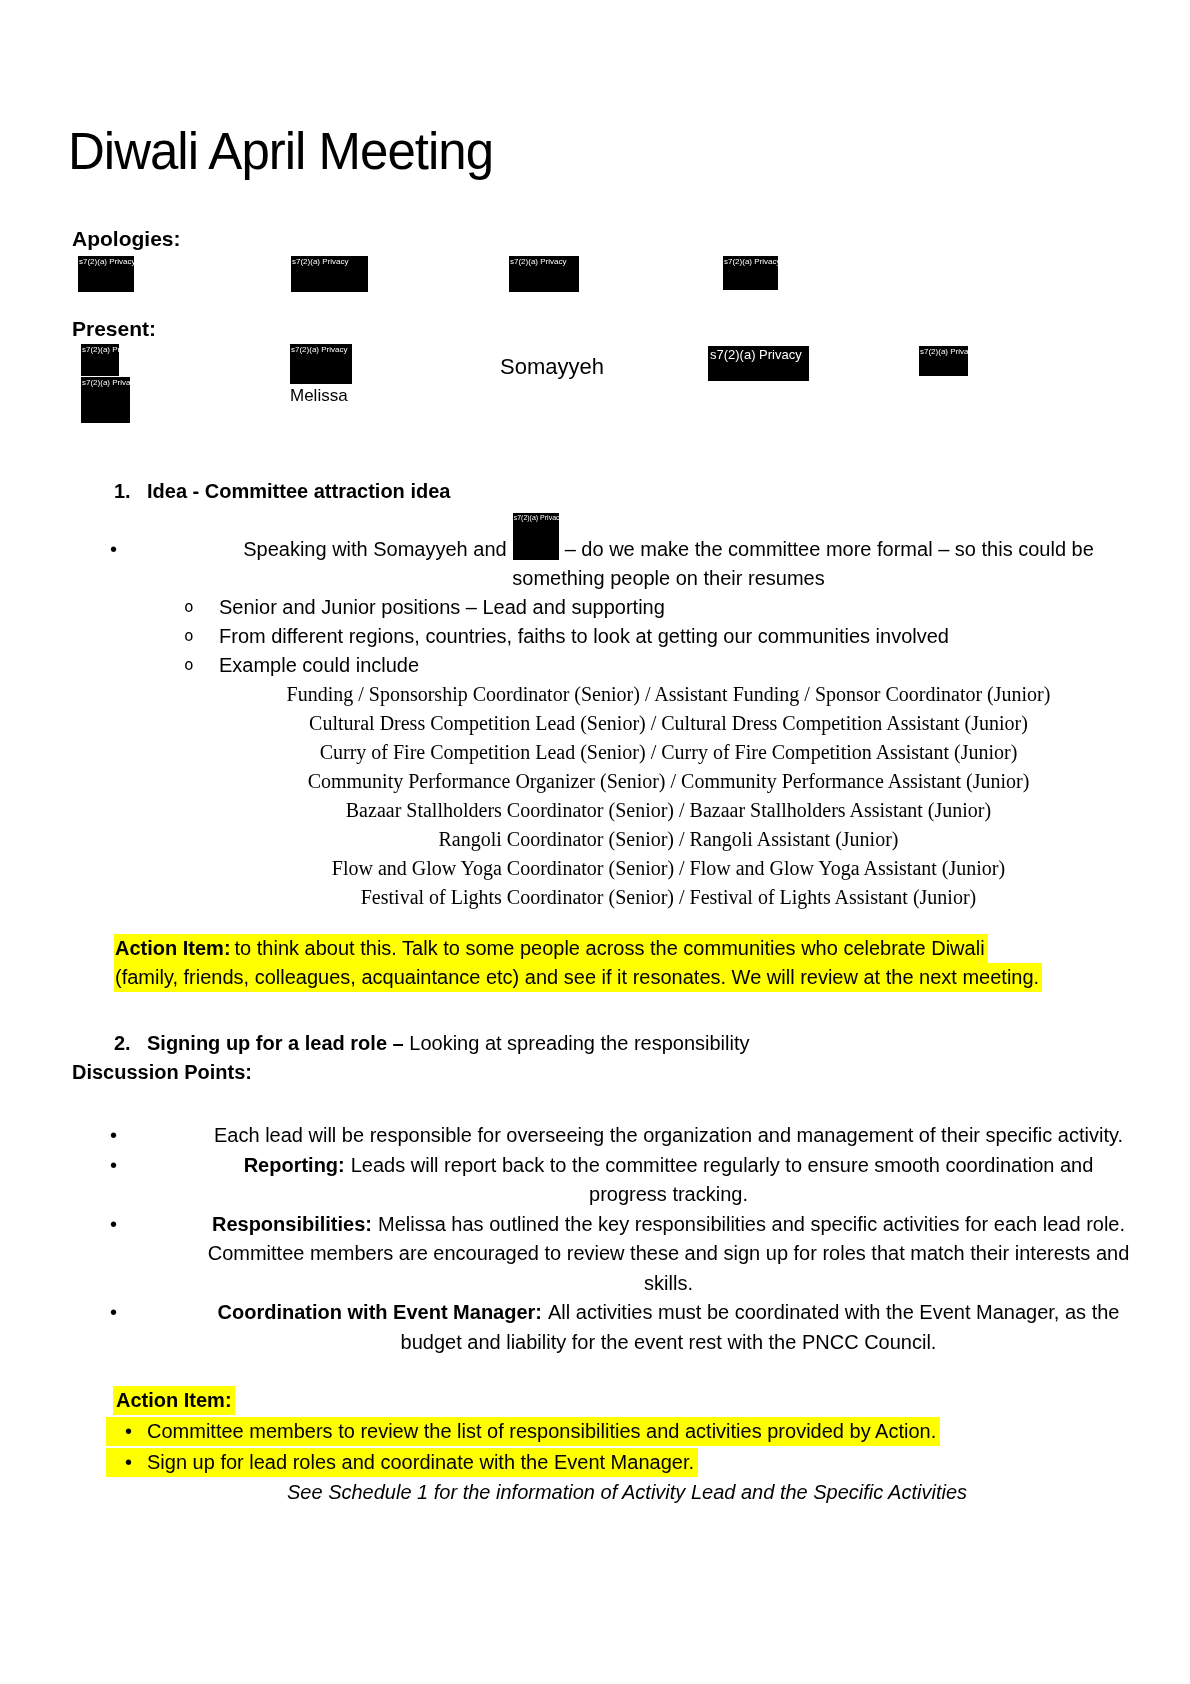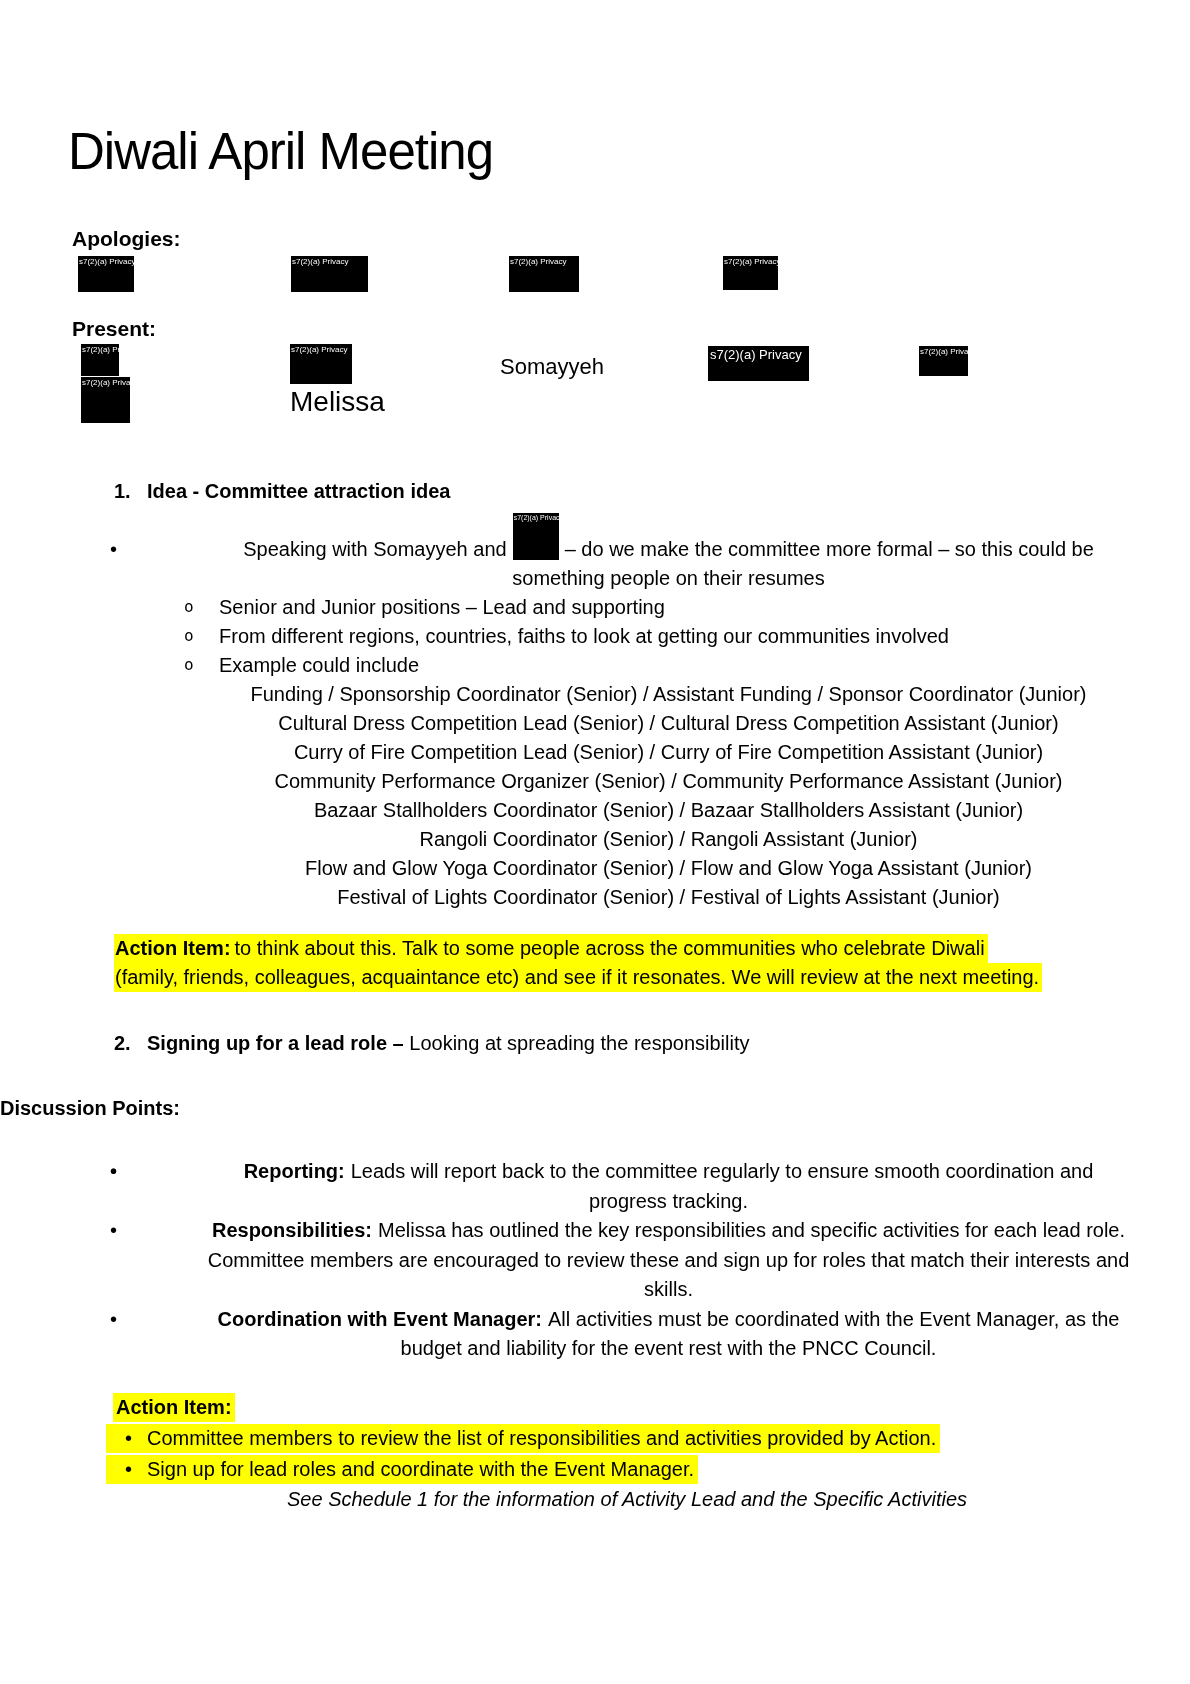--- a/index.html
+++ b/index.html
@@ -21,44 +21,44 @@
   }
   
   .h2 { position:absolute; left:72px; font-size:21px; font-weight:bold; line-height:26px; }
   
   .redact {
     position:absolute; background:#000; color:#fff;
     overflow:hidden; white-space:nowrap;
   }
   .redact .lbl { display:block; font-size:8px; line-height:10px; padding:1px 0 0 1px; }
   .redact .lbl.big { font-size:13px; line-height:15px; padding:1px 0 0 2px; }
-  .present-name { position:absolute; font-size:28px; }
+  .present-name { position:absolute; font-size:17px; }
   .present-name.lg { font-size:22px; }
 
   
   .content { position:absolute; left:0; top:477px; width:1190px; font-size:20px; line-height:29px; }
   .num-heading { display:flex; font-weight:bold; padding-left:114px; }
   .num-heading .num { width:33px; flex:0 0 33px; }
   .num-heading .rest { font-weight:normal; }
 
   .li { position:relative; padding-left:147px; }
   .li .dot { position:absolute; left:110px; top:0; }
   .li b { padding-right:6px; }
   .subli { position:relative; padding-left:219px; }
   .subli .o { position:absolute; left:184px; top:-1px; font-family:"DejaVu Sans Mono", monospace; font-size:16px; }
   .line { white-space:nowrap;text-align:center; }
-  .roles { padding-left:147px; }
+  .roles { padding-left:147px;font-family:Liberation Serif, serif; }
 
   .hl { background:#ffff00; }
   .ai1 { padding-left:114px; margin-top:22px; }
   .ai1 .line { display:inline-block; padding:0 3px 0 1px; }
   .ai1 b { padding-right:4px; }
 
   .sec2 { margin-top:37px; }
-  .dp-head { margin-top:36px; font-weight:bold; }
+  .dp-head { padding-left:72px; font-weight:bold; }
   .disc { margin-top:34px; line-height:29.5px; }
 
   .ai2 { margin-top:29px; }
   .ai2-label { margin-left:113px; font-weight:bold; display:inline-block; padding:0 3px; }
   .ai2-li { margin-left:106px; margin-top:2px; }
   .ai2-li .band { display:inline-block; padding:0 4px; }
   .ai2-li .dot2 { display:inline-block; width:37px; text-indent:0px; }
   .footnote { margin-top:1px; padding-left:64px; font-style:italic; font-family:"Liberation Sans", sans-serif; }
 
   
@@ -153,20 +153,21 @@
     <div class="num-heading sec2">
       <span class="num">2.</span>
       <span class="line"><b>Signing up for a lead role –</b> <span class="rest">Looking at spreading the responsibility</span></span>
     </div>
 
     <div class="dp-head">Discussion Points:</div>
 
     <div class="disc">
       <div class="li">
         <span class="dot">•</span>
+        <div class="line">Each lead will be responsible for overseeing the organization and management of their specific activity.</div>
       </div>
       <div class="li">
         <span class="dot">•</span>
         <div class="line"><b>Reporting:</b><span>Leads will report back to the committee regularly to ensure smooth coordination and</span></div>
         <div class="line">progress tracking.</div>
       </div>
       <div class="li">
         <span class="dot">•</span>
         <div class="line"><b>Responsibilities:</b><span>Melissa has outlined the key responsibilities and specific activities for each lead role.</span></div>
         <div class="line">Committee members are encouraged to review these and sign up for roles that match their interests and</div>

